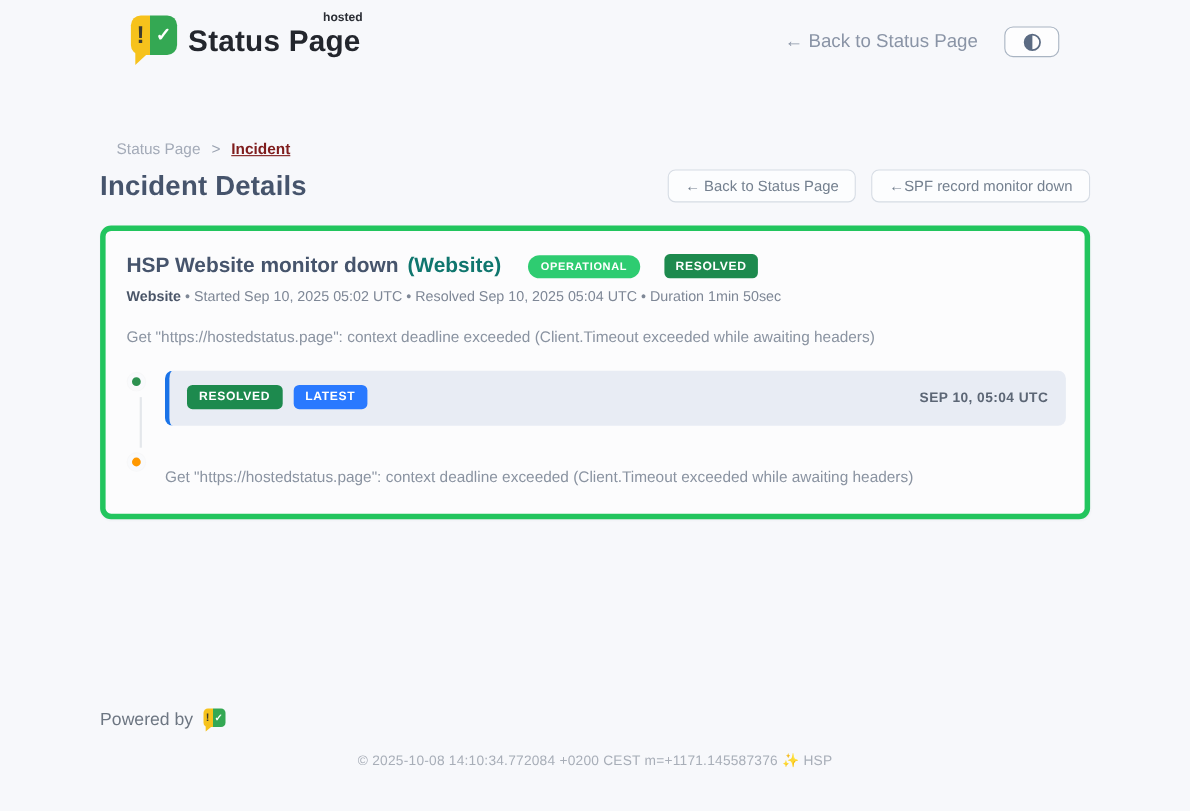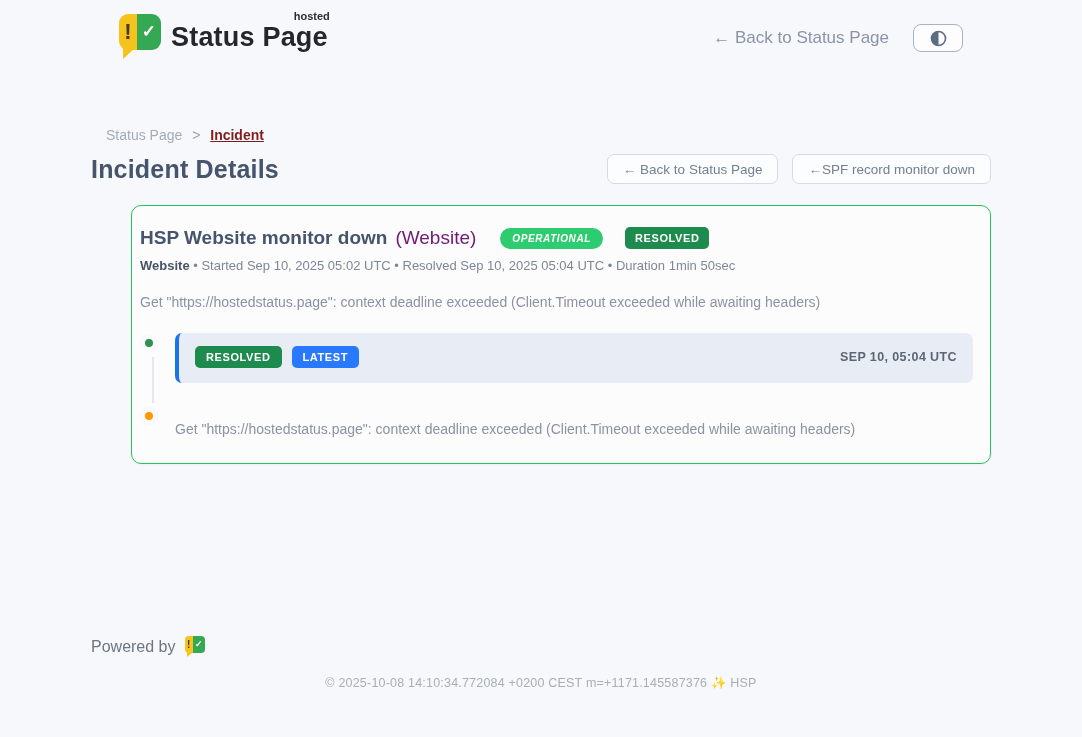--- a/index.html
+++ b/index.html
@@ -42,31 +42,31 @@
   .page-title { font-size:25px; font-weight:bold; color:#46546c; letter-spacing:0.2px;text-align:center; }
   .nav-btns { display:flex; gap:14px; }
   .nav-btn {
     height:30px; padding:0 15px; background:#fcfdfe; border:1px solid #d6dce4;
     border-radius:7px; font-size:13.5px; color:#74808f; cursor:pointer;
     font-family:"Liberation Sans", sans-serif; display:flex; align-items:center;
   }
 
   
   .card {
-    margin-top:21px; background:#fcfcfd; border:1px solid #22c55e; border-radius:10px;
-    padding:21px 17px 26px 7px; box-shadow:0 1px 2px rgba(30,40,60,0.03);margin-left:40px;
+    margin-top:21px; background:#fcfcfd; border:5px solid #22c55e; border-radius:10px;
+    padding:21px 17px 26px 18px; box-shadow:0 1px 2px rgba(30,40,60,0.03);
   }
   .card-title-row { display:flex; align-items:center; gap:8px; padding-left:1px; }
   .incident-title { font-size:19px; font-weight:bold; color:#46546c; }
-  .incident-scope { font-size:19px; color:#701a75; font-weight:normal; }
+  .incident-scope { font-size:19px; color:#0f766e; font-weight:bold; }
   .badge {
     display:inline-block; color:#fff; font-weight:bold; text-transform:uppercase;
     letter-spacing:0.6px;
   }
-  .badge-pill { font-size:10px; padding:5px 12px; border-radius:999px; margin-left:16px;font-style:italic; }
+  .badge-pill { font-size:10px; padding:5px 12px; border-radius:999px; margin-left:16px; }
   .badge-rect { font-size:11px; padding:5px 10px; border-radius:5px; margin-left:14px; }
   .meta { margin-top:9px; font-size:13px; color:#7e8796; padding-left:1px; }
   .meta b { color:#4a5568; }
   .description { margin-top:21px; font-size:14px; color:#8a93a1; padding-left:1px; }
 
   
   .timeline { margin-top:23px; position:relative; }
   .timeline::before {
     content:""; position:absolute; left:13px; top:24px; bottom:34px; width:2px; background:#e4e7eb;
   }

